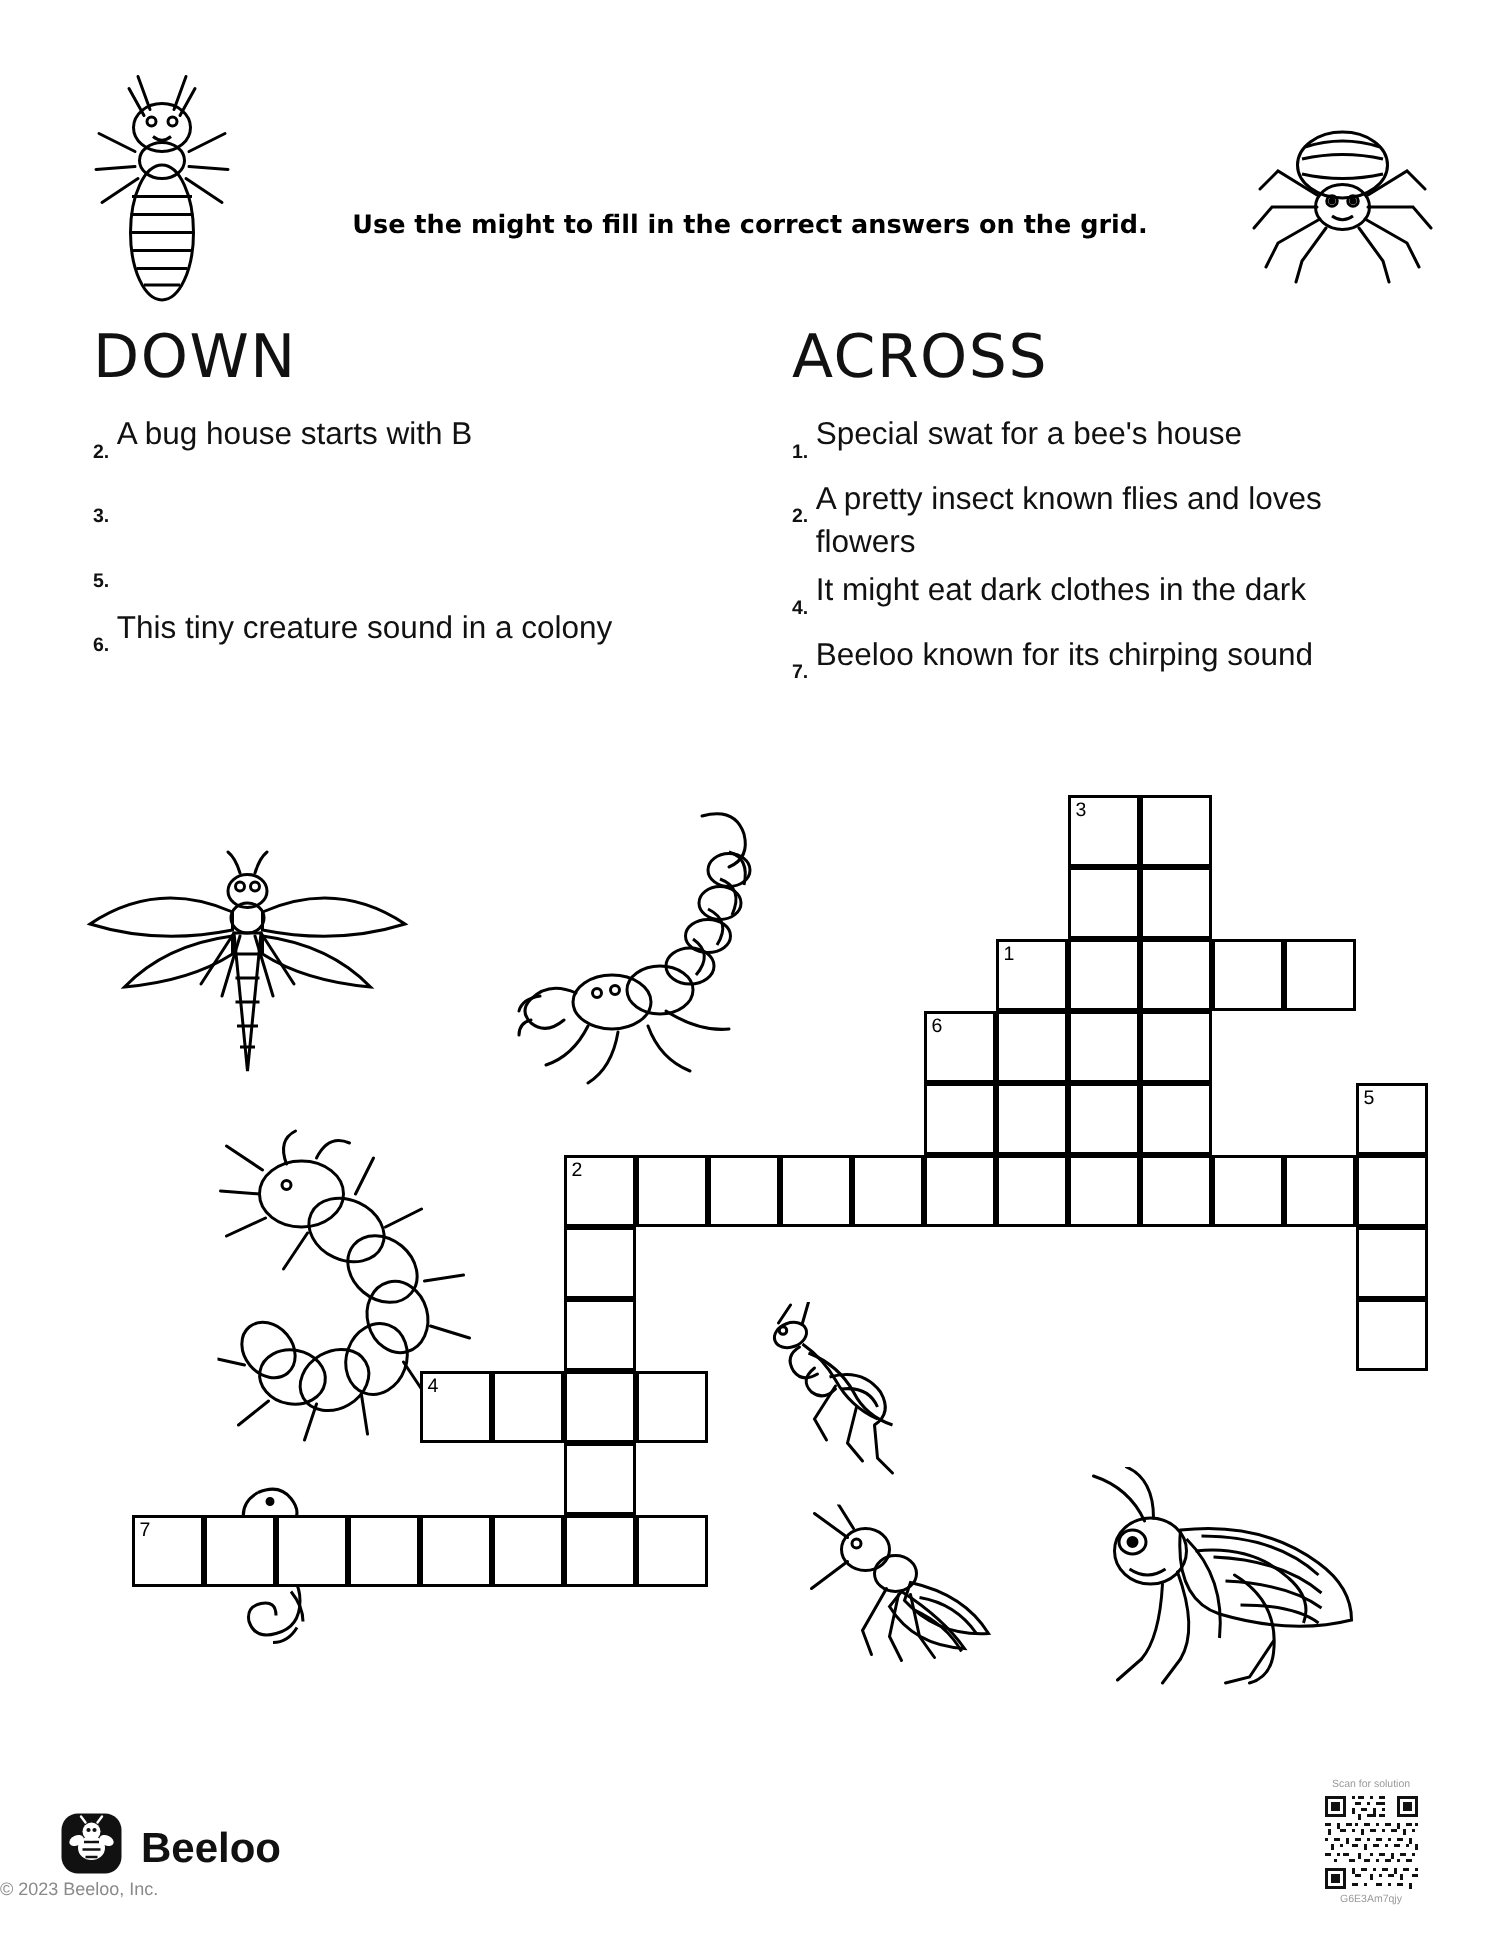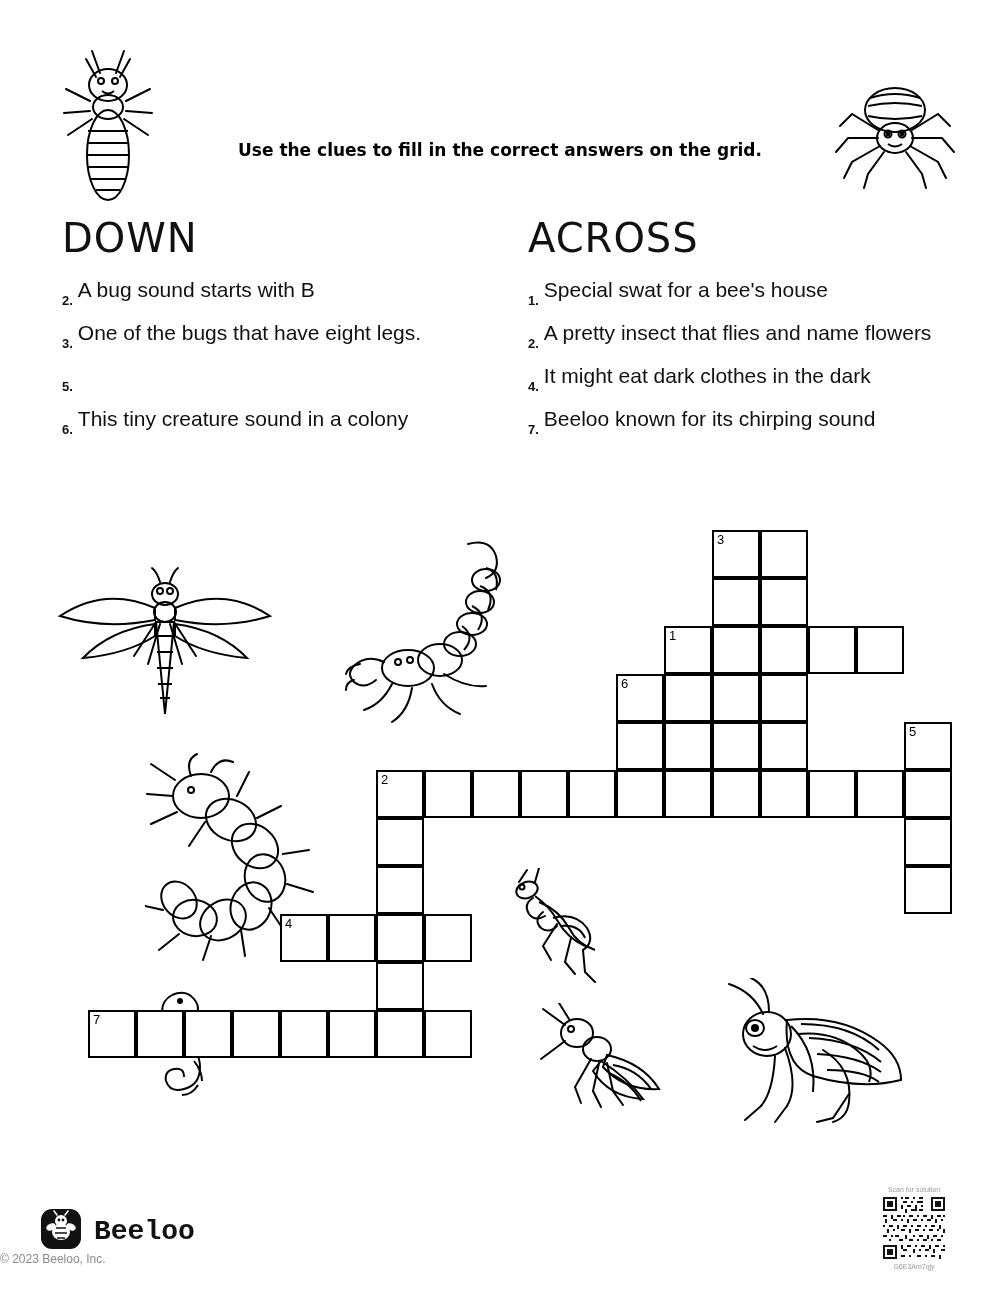--- a/index.html
+++ b/index.html
@@ -147,21 +147,21 @@
     left: 40px;
     top: 28px;
     display: flex;
     align-items: center;
   }
   .brand-name {
     font-size: 28px;
     font-weight: 700;
     margin-left: 12px;
     color: #111;
-    font-family: Liberation Mono, monospace;
+    font-family: Liberation Sans, sans-serif;
   }
   .copyright {
     position: absolute;
     left: 0;
     top: 72px;
     width: 1000px;
     text-align: left;
     font-size: 12px;
     color: #8a8a8a;
   }
@@ -202,21 +202,21 @@
         <circle cx="63" cy="36" r="3"></circle>
       <path d="M50 46 q6 5 12 0"></path>
       <ellipse cx="56" cy="62" rx="15" ry="12"></ellipse>
       <ellipse cx="56" cy="110" rx="21" ry="45"></ellipse>
       <path d="M36 86 h40 M35 98 h42 M35 110 h42 M36 122 h40 M39 134 h34 M44 145 h24"></path>
       <path d="M38 56 L14 44 M38 66 L12 68 M40 74 L16 90" stroke-linecap="round"></path>
       <path d="M74 56 L98 44 M74 66 L100 68 M72 74 L96 90" stroke-linecap="round"></path>
     </svg>
   </div>
 
-  <div class="subtitle">Use the clues to fill in the correct answers on the grid.</div>
+  <div class="subtitle">Use the might to fill in the correct answers on the grid.</div>
 
   <div class="deco-right">
     <svg viewBox="0 0 130 120" width="130" height="120" fill="none" stroke="#000" stroke-width="2">
       <ellipse cx="65" cy="40" rx="30" ry="22"></ellipse>
       <path d="M40 28 q25 -8 50 0 M38 36 q27 -6 54 0 M38 46 q27 6 54 0"></path>
       <ellipse cx="65" cy="68" rx="18" ry="15"></ellipse>
       <circle cx="58" cy="64" r="3.5"></circle>
         <circle cx="72" cy="64" r="3.5"></circle>
       <circle cx="58" cy="64" r="1.4" fill="#000"></circle>
         <circle cx="72" cy="64" r="1.4" fill="#000"></circle>
@@ -227,46 +227,45 @@
   </div>
 </div>
 
 <div class="clues">
 
   <div class="clue-col down">
     <div class="clue-heading">DOWN</div>
     <ul class="clue-list">
       <li>
         <span class="clue-num">2.</span>
-        <span class="clue-text">A bug sound starts with B</span>
+        <span class="clue-text">A bug house starts with B</span>
       </li>
       <li>
         <span class="clue-num">3.</span>
-        <span class="clue-text">One of the bugs that have eight legs.</span>
       </li>
       <li>
         <span class="clue-num">5.</span>
       </li>
       <li>
         <span class="clue-num">6.</span>
         <span class="clue-text">This tiny creature sound in a colony</span>
       </li>
     </ul>
   </div>
 
   <div class="clue-col across">
     <div class="clue-heading">ACROSS</div>
     <ul class="clue-list">
       <li>
         <span class="clue-num">1.</span>
         <span class="clue-text">Special swat for a bee's house</span>
       </li>
       <li>
         <span class="clue-num">2.</span>
-        <span class="clue-text">A pretty insect that flies and name flowers</span>
+        <span class="clue-text">A pretty insect known flies and loves flowers</span>
       </li>
       <li>
         <span class="clue-num">4.</span>
         <span class="clue-text">It might eat dark clothes in the dark</span>
       </li>
       <li>
         <span class="clue-num">7.</span>
         <span class="clue-text">Beeloo known for its chirping sound</span>
       </li>
     </ul>

